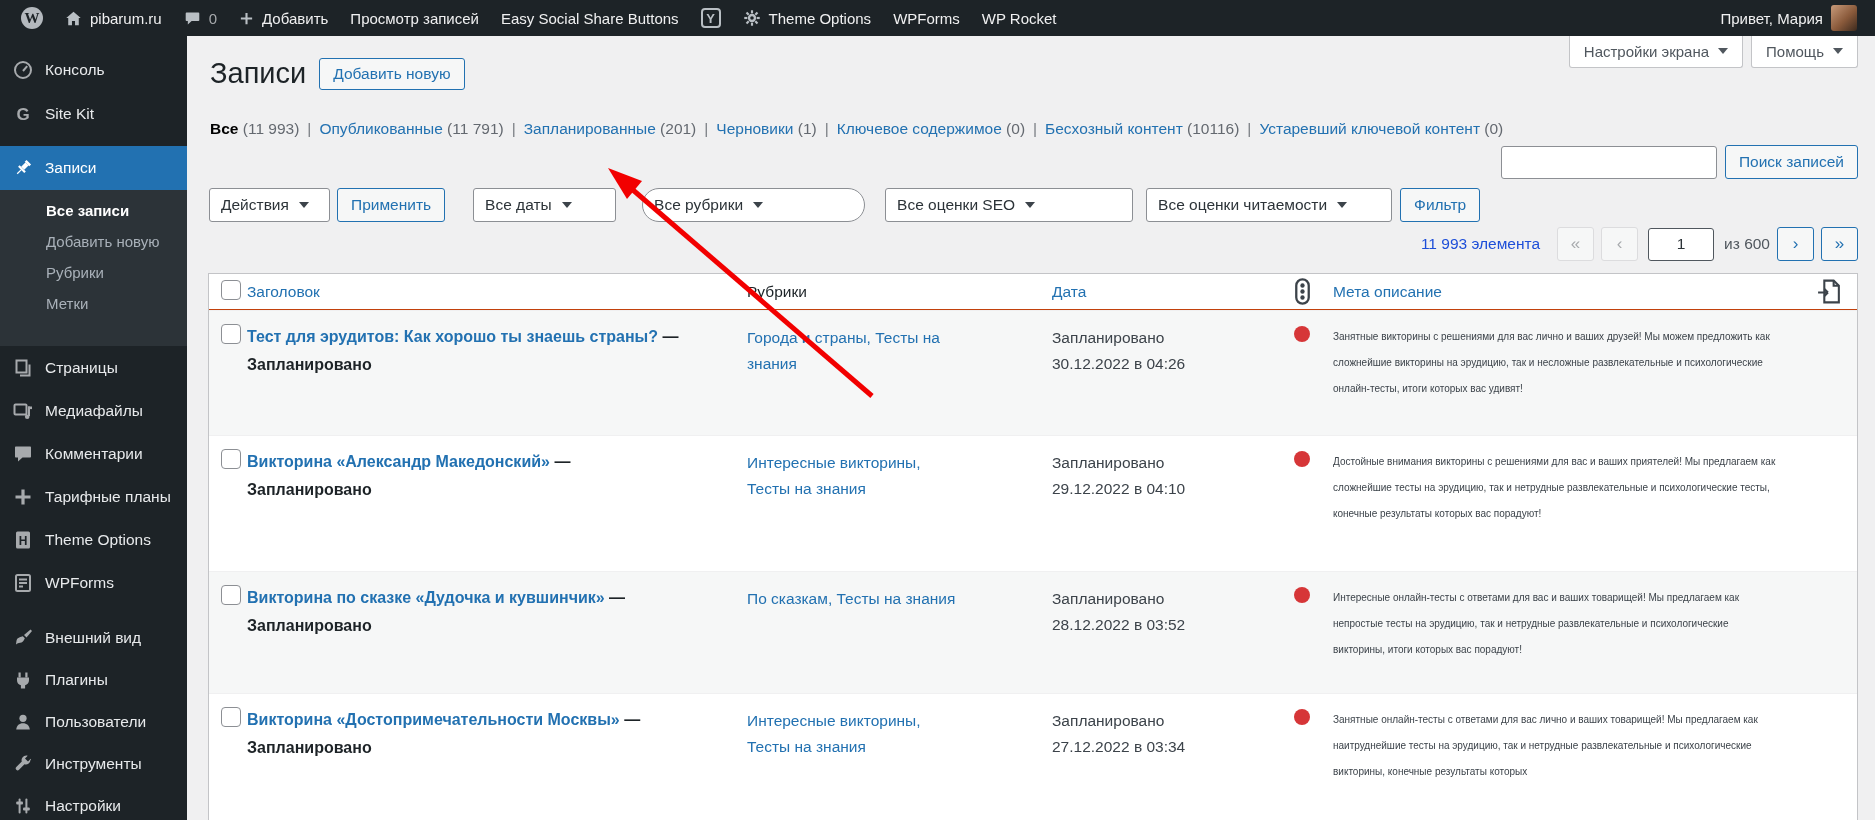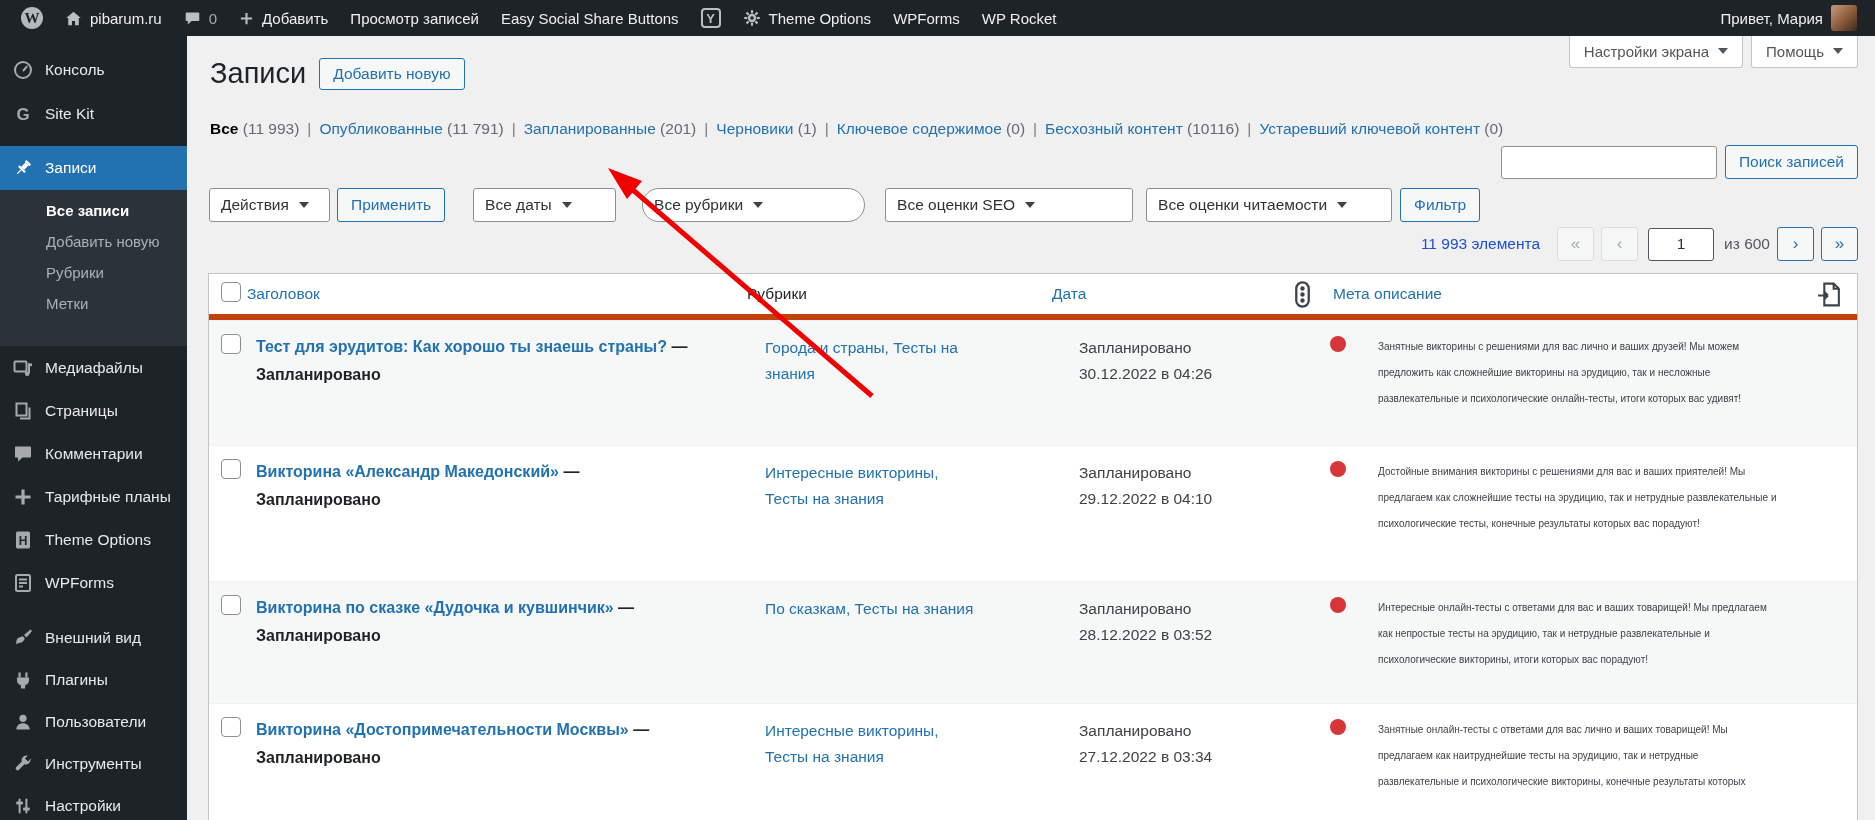--- a/index.html
+++ b/index.html
@@ -61,29 +61,29 @@
   .pagination{position:absolute;top:191px;right:17px;display:flex;align-items:center;gap:7px;font-size:15.5px;color:#50575e;}
   .pg-label{margin-right:10px;color:#1d4ed8;}
   .pg-btn{width:37px;height:34px;border-radius:3px;display:flex;align-items:center;justify-content:center;font-size:17px;cursor:pointer;}
   .pg-dis{background:#f6f7f7;border:1px solid #dcdcde;color:#a7aaad;cursor:default;}
   .pg-en{background:#f6f7f7;border:1px solid #2271b1;color:#2271b1;}
   .pg-input{width:66px;height:33px;border:1px solid #50575e;border-radius:3px;text-align:center;font-size:15.5px;color:#2c3338;background:#fff;margin:0 3px;}
 
   
   .ptable{position:absolute;left:21px;top:237px;width:1650px;background:#fff;border:1px solid #c3c4c7;}
   .tgrid{display:grid;grid-template-columns:38px 500px 305px 225px 50px auto;}
-  .thead{height:46px;align-items:center;border-bottom:6px solid #c2410c;background:#fff;}
+  .thead{height:36px;align-items:center;border-bottom:1px solid #c2410c;background:#fff;}
   .hcell{font-size:15.5px;color:#1d2327;}
   .hlink{color:#2271b1;text-decoration:none;cursor:pointer;}
   .c-check{padding-left:12px;}
   .cb{width:20px;height:20px;border:1px solid #8c8f94;border-radius:4px;background:#fff;display:inline-block;cursor:pointer;}
   .h-meta{display:flex;align-items:center;justify-content:space-between;padding:0 14px 0 6px;}
   .c-seo-h{display:flex;justify-content:center;}
 
-  .trow{border-top:1px solid #f0f0f1;gap:9px;}
+  .trow{border-top:1px solid #f0f0f1;}
   .trow.alt{background:#f6f7f7;}
   .r1{height:125px;}
   .r2{height:136px;}
   .r3{height:122px;}
   .trow .c-check{padding-top:13px;}
   .c-title{padding-top:12px;padding-right:40px;}
   .rowtitle{color:#2271b1;font-weight:bold;font-size:16px;text-decoration:none;line-height:28px;cursor:pointer;}
   .dash{font-weight:bold;color:#1d2327;font-size:16px;}
   .state{display:block;font-size:16px;color:#1d2327;line-height:28px;font-weight:bold;}
   .c-cats{padding:14px 84px 0 0;}
@@ -212,37 +212,37 @@
         </div>
       <div class="smi">
           <span>Рубрики</span>
         </div>
       <div class="smi">
           <span>Метки</span>
         </div>
     </div>
     <div class="mi" style="height:43px;">
       <span class="ico">
+        <svg width="20" height="20" viewBox="0 0 20 20" fill="none" stroke="currentColor" stroke-width="2">
+            <rect x="3.5" y="2.5" width="10" height="12"></rect>
+            <path d="M7 17.5h9.5V6.5"></path>
+          </svg>
+      </span>
+      <span>Страницы</span>
+    </div>
+    <div class="mi" style="height:43px;">
+      <span class="ico">
         <svg width="20" height="20" viewBox="0 0 20 20">
             <rect x="1.5" y="3.5" width="12" height="10" rx="1" fill="none" stroke="currentColor" stroke-width="2"></rect>
             <rect x="15" y="5.5" width="2" height="9.5" fill="currentColor"></rect>
             <rect x="15" y="5.5" width="4" height="2.6" fill="currentColor"></rect>
             <circle cx="14.2" cy="15.8" r="2.3" fill="currentColor"></circle>
           </svg>
       </span>
       <span>Медиафайлы</span>
-    </div>
-    <div class="mi" style="height:43px;">
-      <span class="ico">
-        <svg width="20" height="20" viewBox="0 0 20 20" fill="none" stroke="currentColor" stroke-width="2">
-            <rect x="3.5" y="2.5" width="10" height="12"></rect>
-            <path d="M7 17.5h9.5V6.5"></path>
-          </svg>
-      </span>
-      <span>Страницы</span>
     </div>
     <div class="mi" style="height:43px;">
       <span class="ico">
         <svg width="20" height="20" viewBox="0 0 20 20" fill="currentColor">
             <path d="M3 2.5h14c.6 0 1 .4 1 1v9c0 .6-.4 1-1 1H9.5L5 17.5v-4H3c-.6 0-1-.4-1-1v-9c0-.6.4-1 1-1z"></path>
           </svg>
       </span>
       <span>Комментарии</span>
     </div>
     <div class="mi" style="height:43px;">

